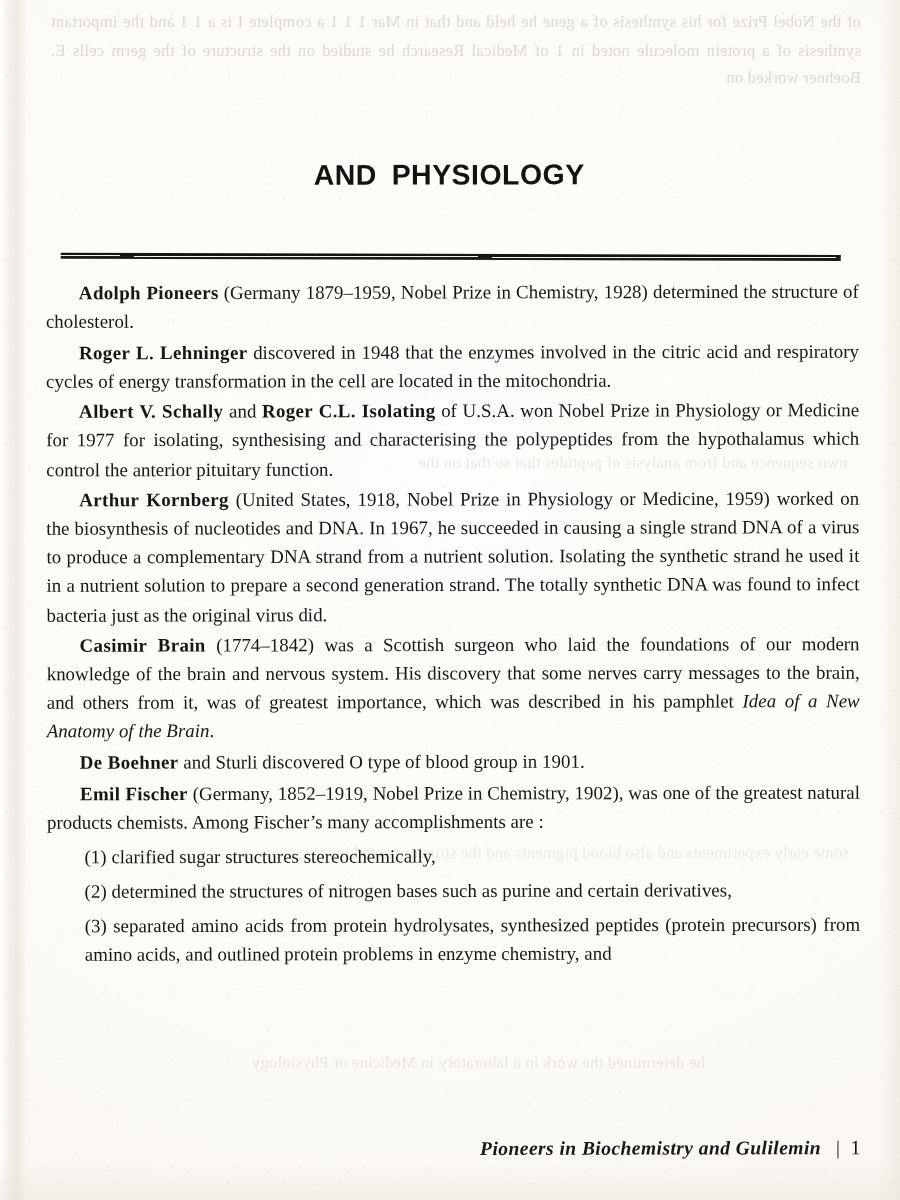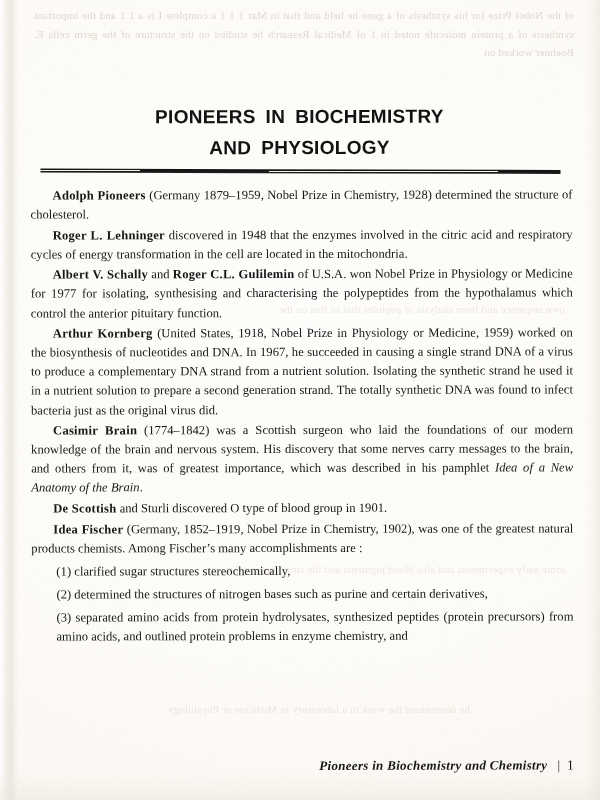--- a/index.html
+++ b/index.html
@@ -200,48 +200,48 @@
   <div class="ghost-layer">
     <div class="ghost-block ghost-top">of the Nobel Prize for his synthesis of a gene he held and that in Mar 1 1 1 a complete I is a 1 1 and the important synthesis of a protein molecule noted in 1 of Medical Research he studied on the structure of the germ cells E. Boehner worked on</div>
     <div class="ghost-block ghost-mid">own sequence and from analysis of peptides that so that on the</div>
     <div class="ghost-block ghost-low">some early experiments and also blood pigments and the structure noted in</div>
     <div class="ghost-block ghost-bot">he determined the work in a laboratory in Medicine or Physiology</div>
   </div>
 
   <div class="content skew">
 
     <div class="title-wrap">
-      <h1 class="doc-title"><span>Pioneers in Biochemistry</span><span class="ln2">and Physiology</span></h1>
+      <h1 class="doc-title"><span class="ln2">and Physiology</span></h1>
     </div>
 
     <div class="rule"></div>
 
     <div class="body-text">
 
       <p><span class="nm">Adolph Pioneers</span><span> (Germany 1879–1959, Nobel Prize in Chemistry, 1928) determined the structure of cholesterol.</span></p>
 
       <p><span class="nm">Roger L. Lehninger</span><span> discovered in 1948 that the enzymes involved in the citric acid and respiratory cycles of energy transformation in the cell are located in the mitochondria.</span></p>
 
-      <p><span class="nm">Albert V. Schally</span><span> and </span><span class="nm">Roger C.L. Gulilemin</span><span> of U.S.A. won Nobel Prize in Physiology or Medicine for 1977 for isolating, synthesising and characterising the polypeptides from the hypothalamus which control the anterior pituitary function.</span></p>
+      <p><span class="nm">Albert V. Schally</span><span> and </span><span class="nm">Roger C.L. Isolating</span><span> of U.S.A. won Nobel Prize in Physiology or Medicine for 1977 for isolating, synthesising and characterising the polypeptides from the hypothalamus which control the anterior pituitary function.</span></p>
 
       <p><span class="nm">Arthur Kornberg</span><span> (United States, 1918, Nobel Prize in Physiology or Medicine, 1959) worked on the biosynthesis of nucleotides and DNA. In 1967, he succeeded in causing a single strand DNA of a virus to produce a complementary DNA strand from a nutrient solution. Isolating the synthetic strand he used it in a nutrient solution to prepare a second generation strand. The totally synthetic DNA was found to infect bacteria just as the original virus did.</span></p>
 
       <p><span class="nm">Casimir Brain</span><span> (1774–1842) was a Scottish surgeon who laid the foundations of our modern knowledge of the brain and nervous system. His discovery that some nerves carry messages to the brain, and others from it, was of greatest importance, which was described in his pamphlet </span><span class="it">Idea of a New Anatomy of the Brain</span><span>.</span></p>
 
-      <p><span class="nm">De Scottish</span><span> and Sturli discovered O type of blood group in 1901.</span></p>
-
-      <p><span class="nm">Idea Fischer</span><span> (Germany, 1852–1919, Nobel Prize in Chemistry, 1902), was one of the greatest natural products chemists. Among Fischer’s many accomplishments are :</span></p>
+      <p><span class="nm">De Boehner</span><span> and Sturli discovered O type of blood group in 1901.</span></p>
+
+      <p><span class="nm">Emil Fischer</span><span> (Germany, 1852–1919, Nobel Prize in Chemistry, 1902), was one of the greatest natural products chemists. Among Fischer’s many accomplishments are :</span></p>
 
       <p class="listitem last-line">(1) clarified sugar structures stereochemically,</p>
       <p class="listitem">(2) determined the structures of nitrogen bases such as purine and certain derivatives,</p>
       <p class="listitem">(3) separated amino acids from protein hydrolysates, synthesized peptides (protein precursors) from amino acids, and outlined protein problems in enzyme chemistry, and</p>
 
     </div>
 
-    <div class="footer"><span class="ftitle">Pioneers in Biochemistry and Chemistry</span><span class="fbar">|</span><span class="fpage">1</span></div>
+    <div class="footer"><span class="ftitle">Pioneers in Biochemistry and Gulilemin</span><span class="fbar">|</span><span class="fpage">1</span></div>
 
   </div>
 
   <div class="gutter"></div>
   <div class="edge-right"></div>
   <div class="edge-bottom"></div>
   <div class="grain"></div>
 
 </div>
 

